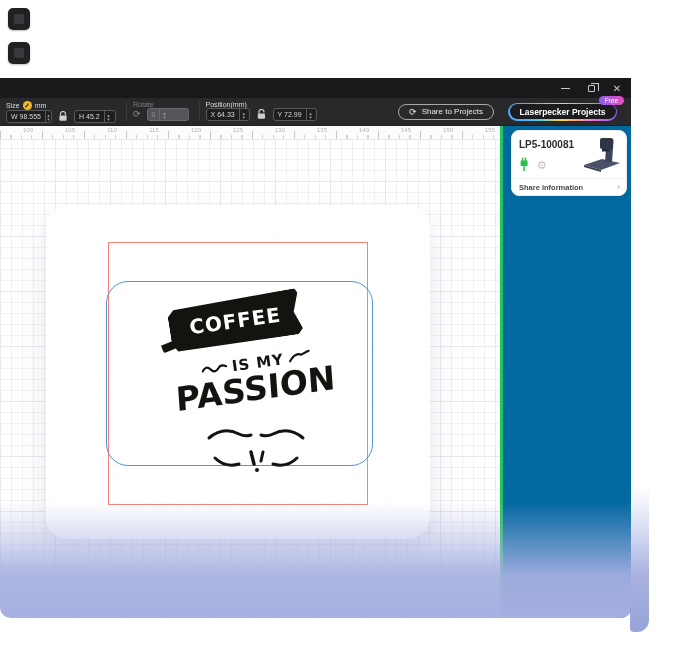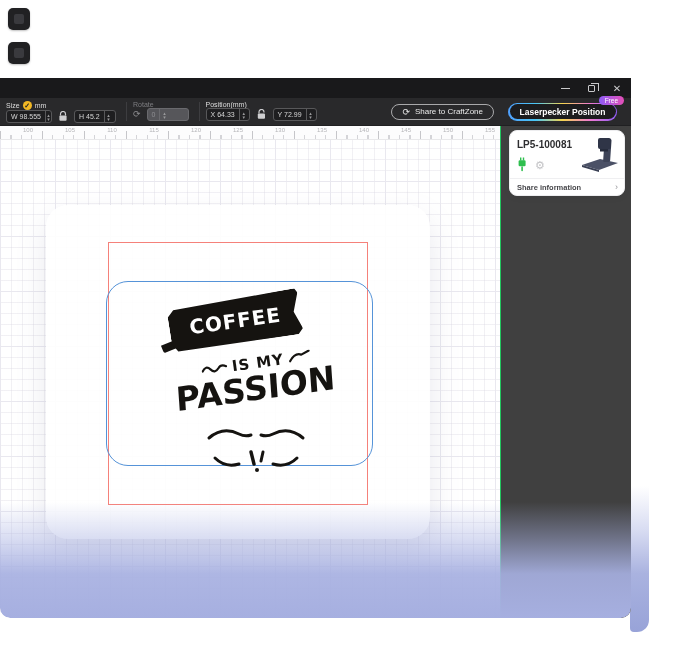--- a/index.html
+++ b/index.html
@@ -72,21 +72,21 @@
   .banner { position:absolute; left:6px; top:6px; width:132px; height:46px; background:#151310; transform:rotate(-9deg);
     clip-path:polygon(0% 20%, 5% 6%, 98% 0%, 100% 10%, 95% 50%, 100% 88%, 96% 100%, 4% 96%, 0% 78%); display:flex; align-items:center; justify-content:center; }
   .banner .word { color:#fff; font-size:20px; font-weight:bold; letter-spacing:1px; transform:rotate(1deg); font-family:"DejaVu Sans",sans-serif; }
   .banner-tail { position:absolute; left:-2px; top:46px; width:40px; height:8px; background:#151310; transform:rotate(-22deg); border-radius:0 0 8px 2px; }
   .is-my { position:absolute; left:18px; top:62px; width:150px; display:flex; align-items:center; justify-content:center; gap:5px; transform:rotate(-8deg); }
   .is-my .word { font-size:15px; font-weight:bold; letter-spacing:1px; font-family:"DejaVu Sans",sans-serif; }
   .passion { position:absolute; left:0px; top:80px; width:185px; text-align:center; font-size:33px; font-weight:bold; font-family:"DejaVu Sans",sans-serif; letter-spacing:0px; transform:rotate(-8deg) skewX(-4deg); line-height:1; }
   .flourish { position:absolute; left:38px; top:132px; }
 
   
-  .sidebar { position:relative; width:131px; height:492px; background:#404040; border-left:1px solid #22c55e; }
+  .sidebar { position:relative; width:131px; height:492px; background:#0369a1; border-left:3px solid #22c55e; }
   .dev-card { position:absolute; left:8px; top:4px; width:116px; height:66px; background:#fff; border:1px solid #ededef; border-radius:8px; box-shadow:0 2px 6px rgba(0,0,0,.05); }
   .dev-name { position:absolute; left:7px; top:8px; font-size:10px; font-weight:bold; color:#2e2e30; }
   .dev-icons { position:absolute; left:7px; top:26px; display:flex; align-items:center; gap:8px; }
   .gear { color:#c3c3c6; font-size:11px; line-height:12px; }
   .dev-img { position:absolute; right:4px; top:3px; }
   .dev-divider { position:absolute; left:0; right:0; top:47px; border-top:1px solid #efeff1; }
   .dev-info { position:absolute; left:7px; right:6px; top:51px; display:flex; align-items:center; justify-content:space-between; }
   .dev-info .lbl { font-size:7.5px; font-weight:bold; color:#46464a; }
   .dev-info .chev { font-size:9px; color:#97979b; }
 
@@ -197,25 +197,25 @@
                 <span>▴</span>
                 <span>▾</span>
               </span>
           </div>
         </div>
       </div>
 
       <div class="tb-right">
         <button class="btn-share">
           <span class="ic">⟳</span>
-          <span>Share to CraftZone</span>
+          <span>Share to Projects</span>
         </button>
         <div class="proj-wrap">
           <div class="btn-proj-border">
-            <div class="btn-proj">Laserpecker Position</div>
+            <div class="btn-proj">Laserpecker Projects</div>
           </div>
           <span class="free-badge">Free</span>
         </div>
       </div>
     </div>
 
     <div class="content">
 
       <div class="canvas">
         <div class="ruler">

